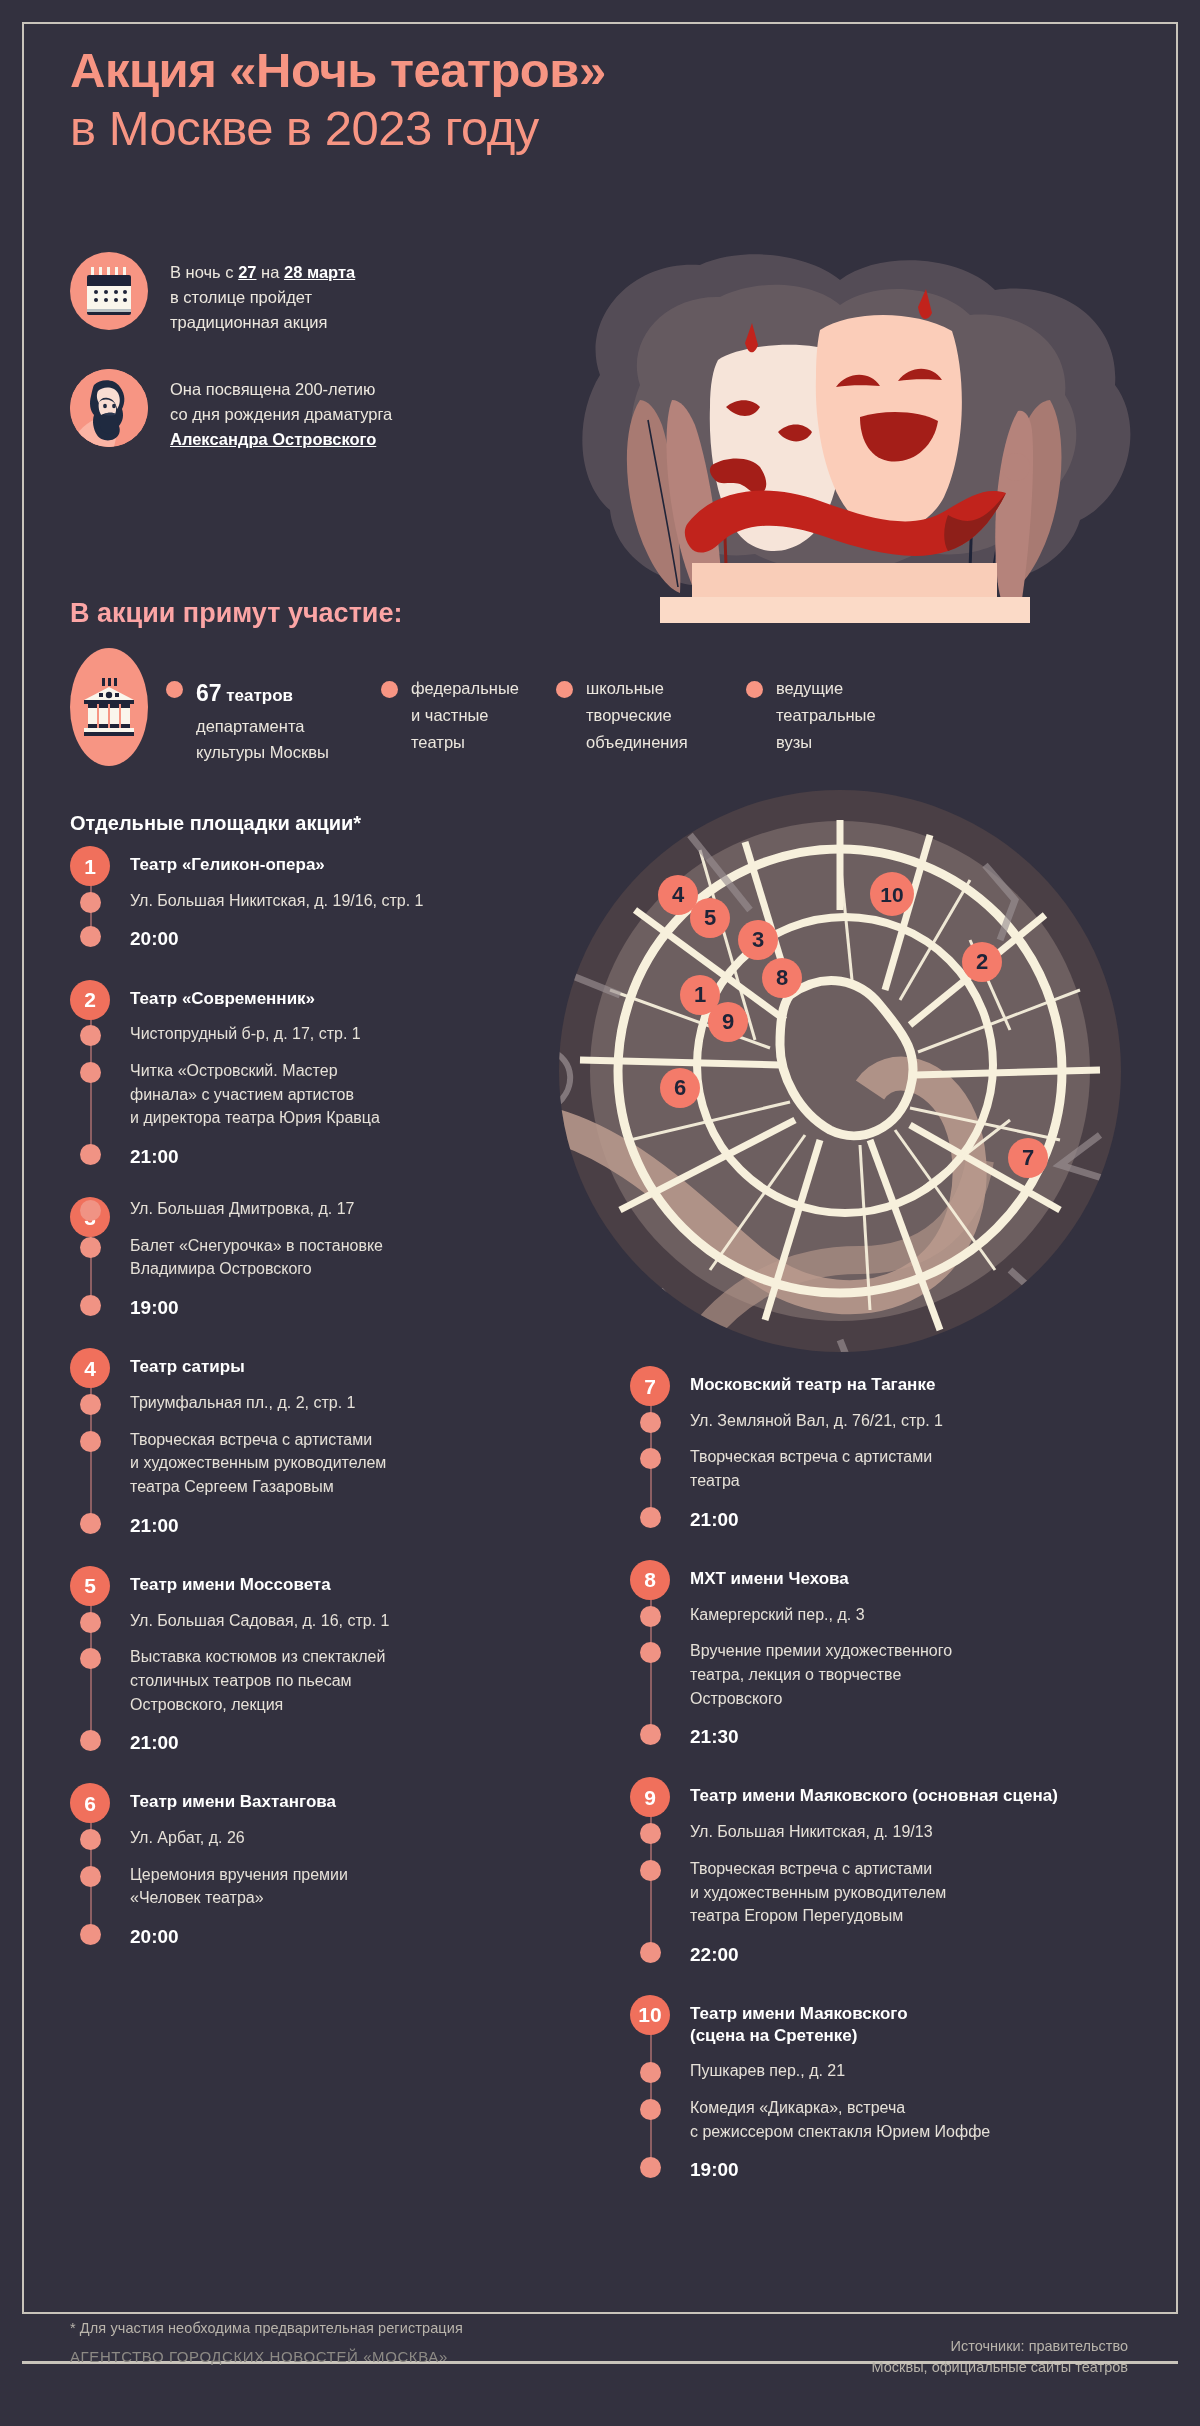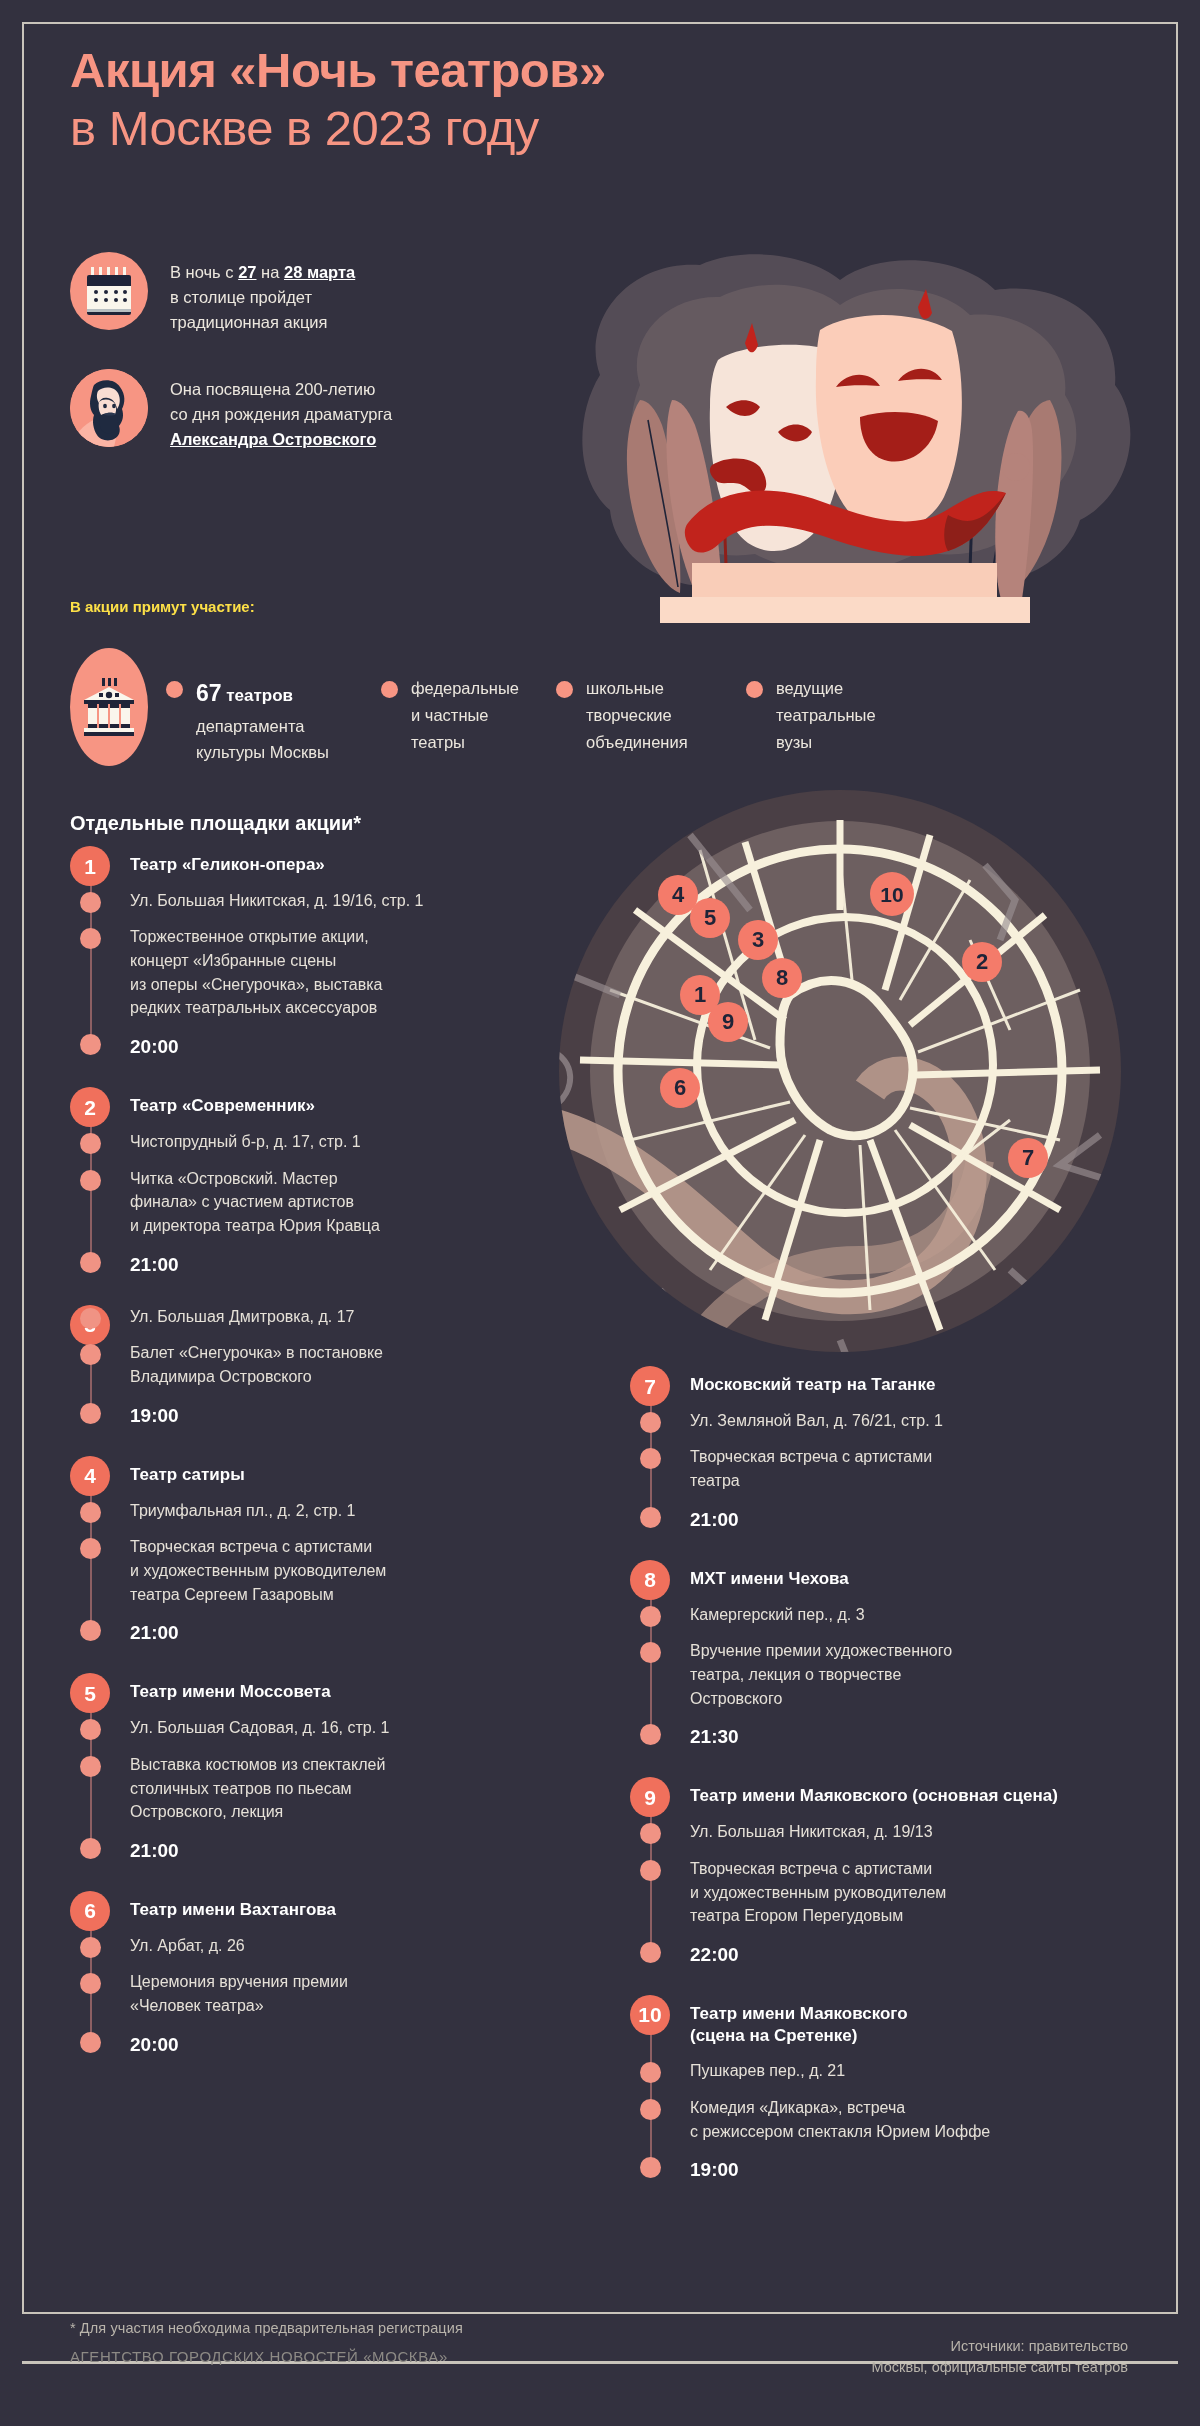--- a/index.html
+++ b/index.html
@@ -55,21 +55,21 @@
   .cal .dot{position:absolute;width:4px;height:4px;border-radius:50%;background:#1f2438;}
 
   
   .portrait{position:absolute;left:0;top:0;width:78px;height:78px;}
 
   
   .masks{position:absolute;left:520px;top:225px;width:650px;height:415px;}
 
   
   .part-title{
-    position:absolute;left:70px;top:598px;font-size:15px;font-weight:700;color:#fde047;
+    position:absolute;left:70px;top:598px;font-size:27px;font-weight:700;color:#fca5a5;
   }
   .part-wrap{position:absolute;left:70px;top:648px;width:1070px;display:flex;align-items:flex-end;}
   .part-icon{
     width:78px;height:118px;border-radius:50%/50%;background:#f79583;
     flex:0 0 78px;position:relative;
   }
   .temple{position:absolute;left:12px;top:30px;width:54px;height:58px;}
   .part-items{display:flex;flex:1;margin-left:18px;}
   .part-item{display:flex;align-items:flex-start;}
   .part-item .bullet{
@@ -375,21 +375,20 @@
     <div class="mk" style="left:120px;top:278px;">6</div>
     <div class="mk" style="left:468px;top:348px;">7</div>
   </div>
 
   <div class="col colL" id="col-left" style="top:846px;width:500px;">
       <div class="venue">
         <div class="stem"></div>
         <div class="num">1</div>
         <h3><span>Театр «Геликон-опера»</span></h3>
         <div class="line"><span class="dot"></span><span class="txt"><span>Ул. Большая Никитская, д. 19/16, стр. 1</span></span></div>
-        <div class="line"><span class="dot"></span><span class="txt"><span>Торжественное открытие акции,</span><br><span>концерт «Избранные сцены</span><br><span>из оперы «Снегурочка», выставка</span><br><span>редких театральных аксессуаров</span></span></div>
         <div class="line time"><span class="dot"></span><span class="txt">20:00</span></div>
       </div>
       <div class="venue">
         <div class="stem"></div>
         <div class="num">2</div>
         <h3><span>Театр «Современник»</span></h3>
         <div class="line"><span class="dot"></span><span class="txt"><span>Чистопрудный б-р, д. 17, стр. 1</span></span></div>
         <div class="line"><span class="dot"></span><span class="txt"><span>Читка «Островский. Мастер</span><br><span>финала» с участием артистов</span><br><span>и директора театра Юрия Кравца</span></span></div>
         <div class="line time"><span class="dot"></span><span class="txt">21:00</span></div>
       </div>

